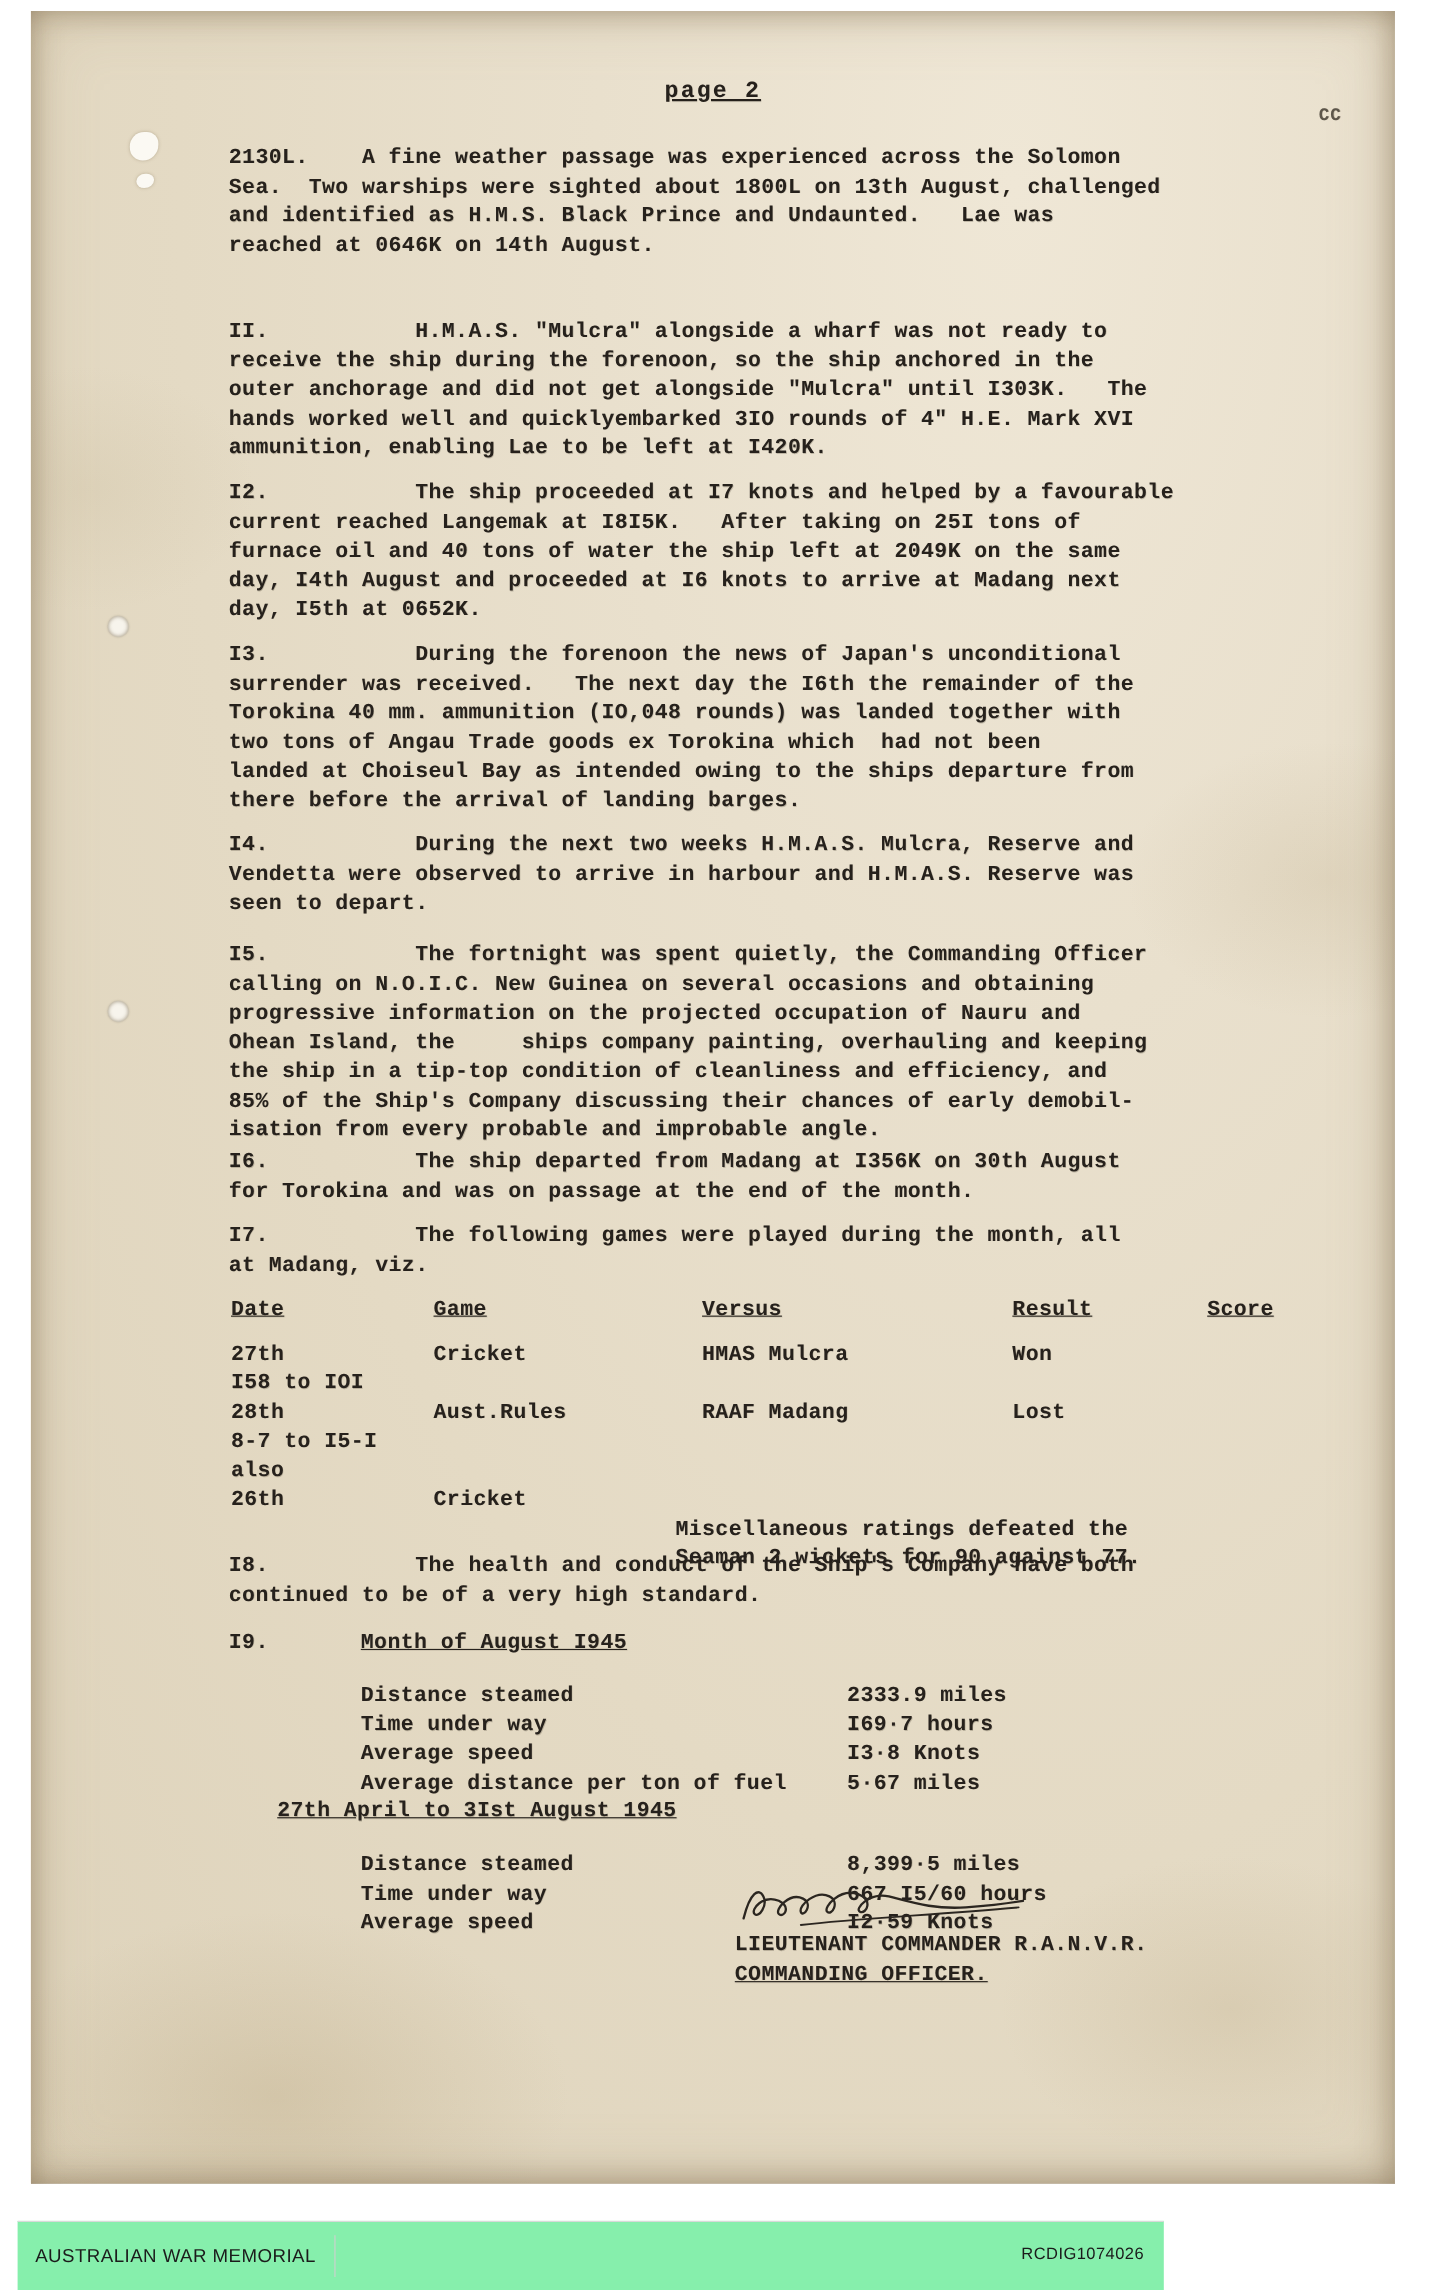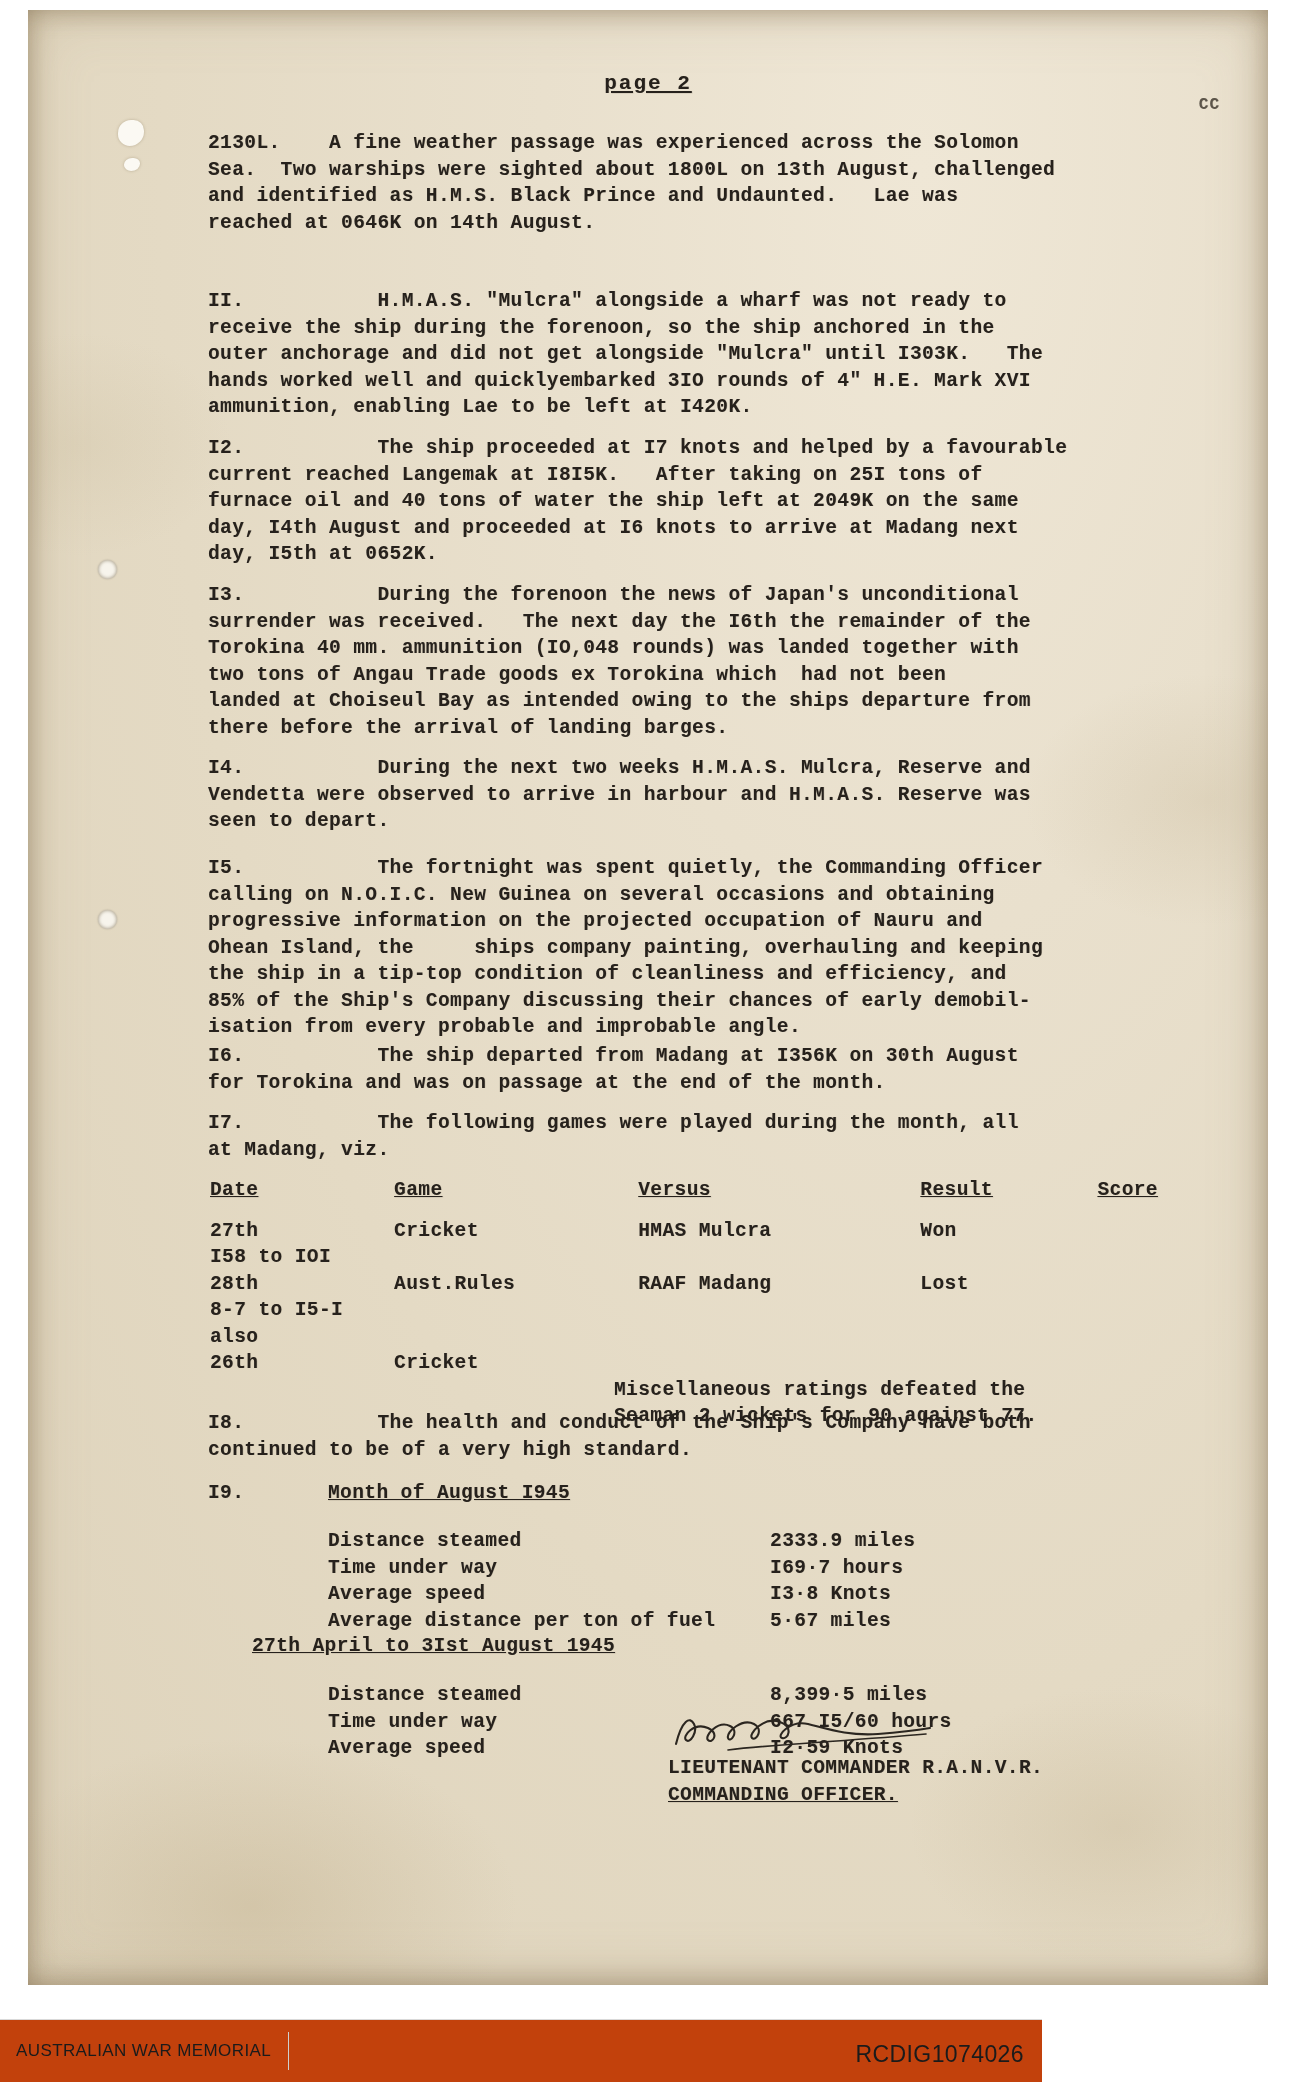--- a/index.html
+++ b/index.html
@@ -181,40 +181,40 @@
     left: 640px;
     top: 1745px;
     font-size: 19.5px;
     line-height: 27px;
   }
   .sig-block .ul { text-decoration: underline; }
 
   
   .footer {
     position: absolute;
-    left: 0;
+    left: 16px;
     bottom: 0;
     width: 1042px;
     height: 62px;
-    background: #c2410c;
+    background: #86efac;
     border-top: 1px solid #d9d9d9;
   }
   .footer .left {
     position: absolute;
     left: 16px;
     top: 21px;
     font-size: 17px;
     color: #1b1b1b;
     letter-spacing: 0.4px;
   }
   .footer .right {
     position: absolute;
     right: 18px;
     top: 21px;
-    font-size: 23px;
+    font-size: 15px;
     color: #1b1b1b;
     letter-spacing: 0.4px;
   }
   .footer .divider {
     position: absolute;
     left: 288px;
     top: 12px;
     width: 1px;
     height: 38px;
     background: #cfcfcf;

